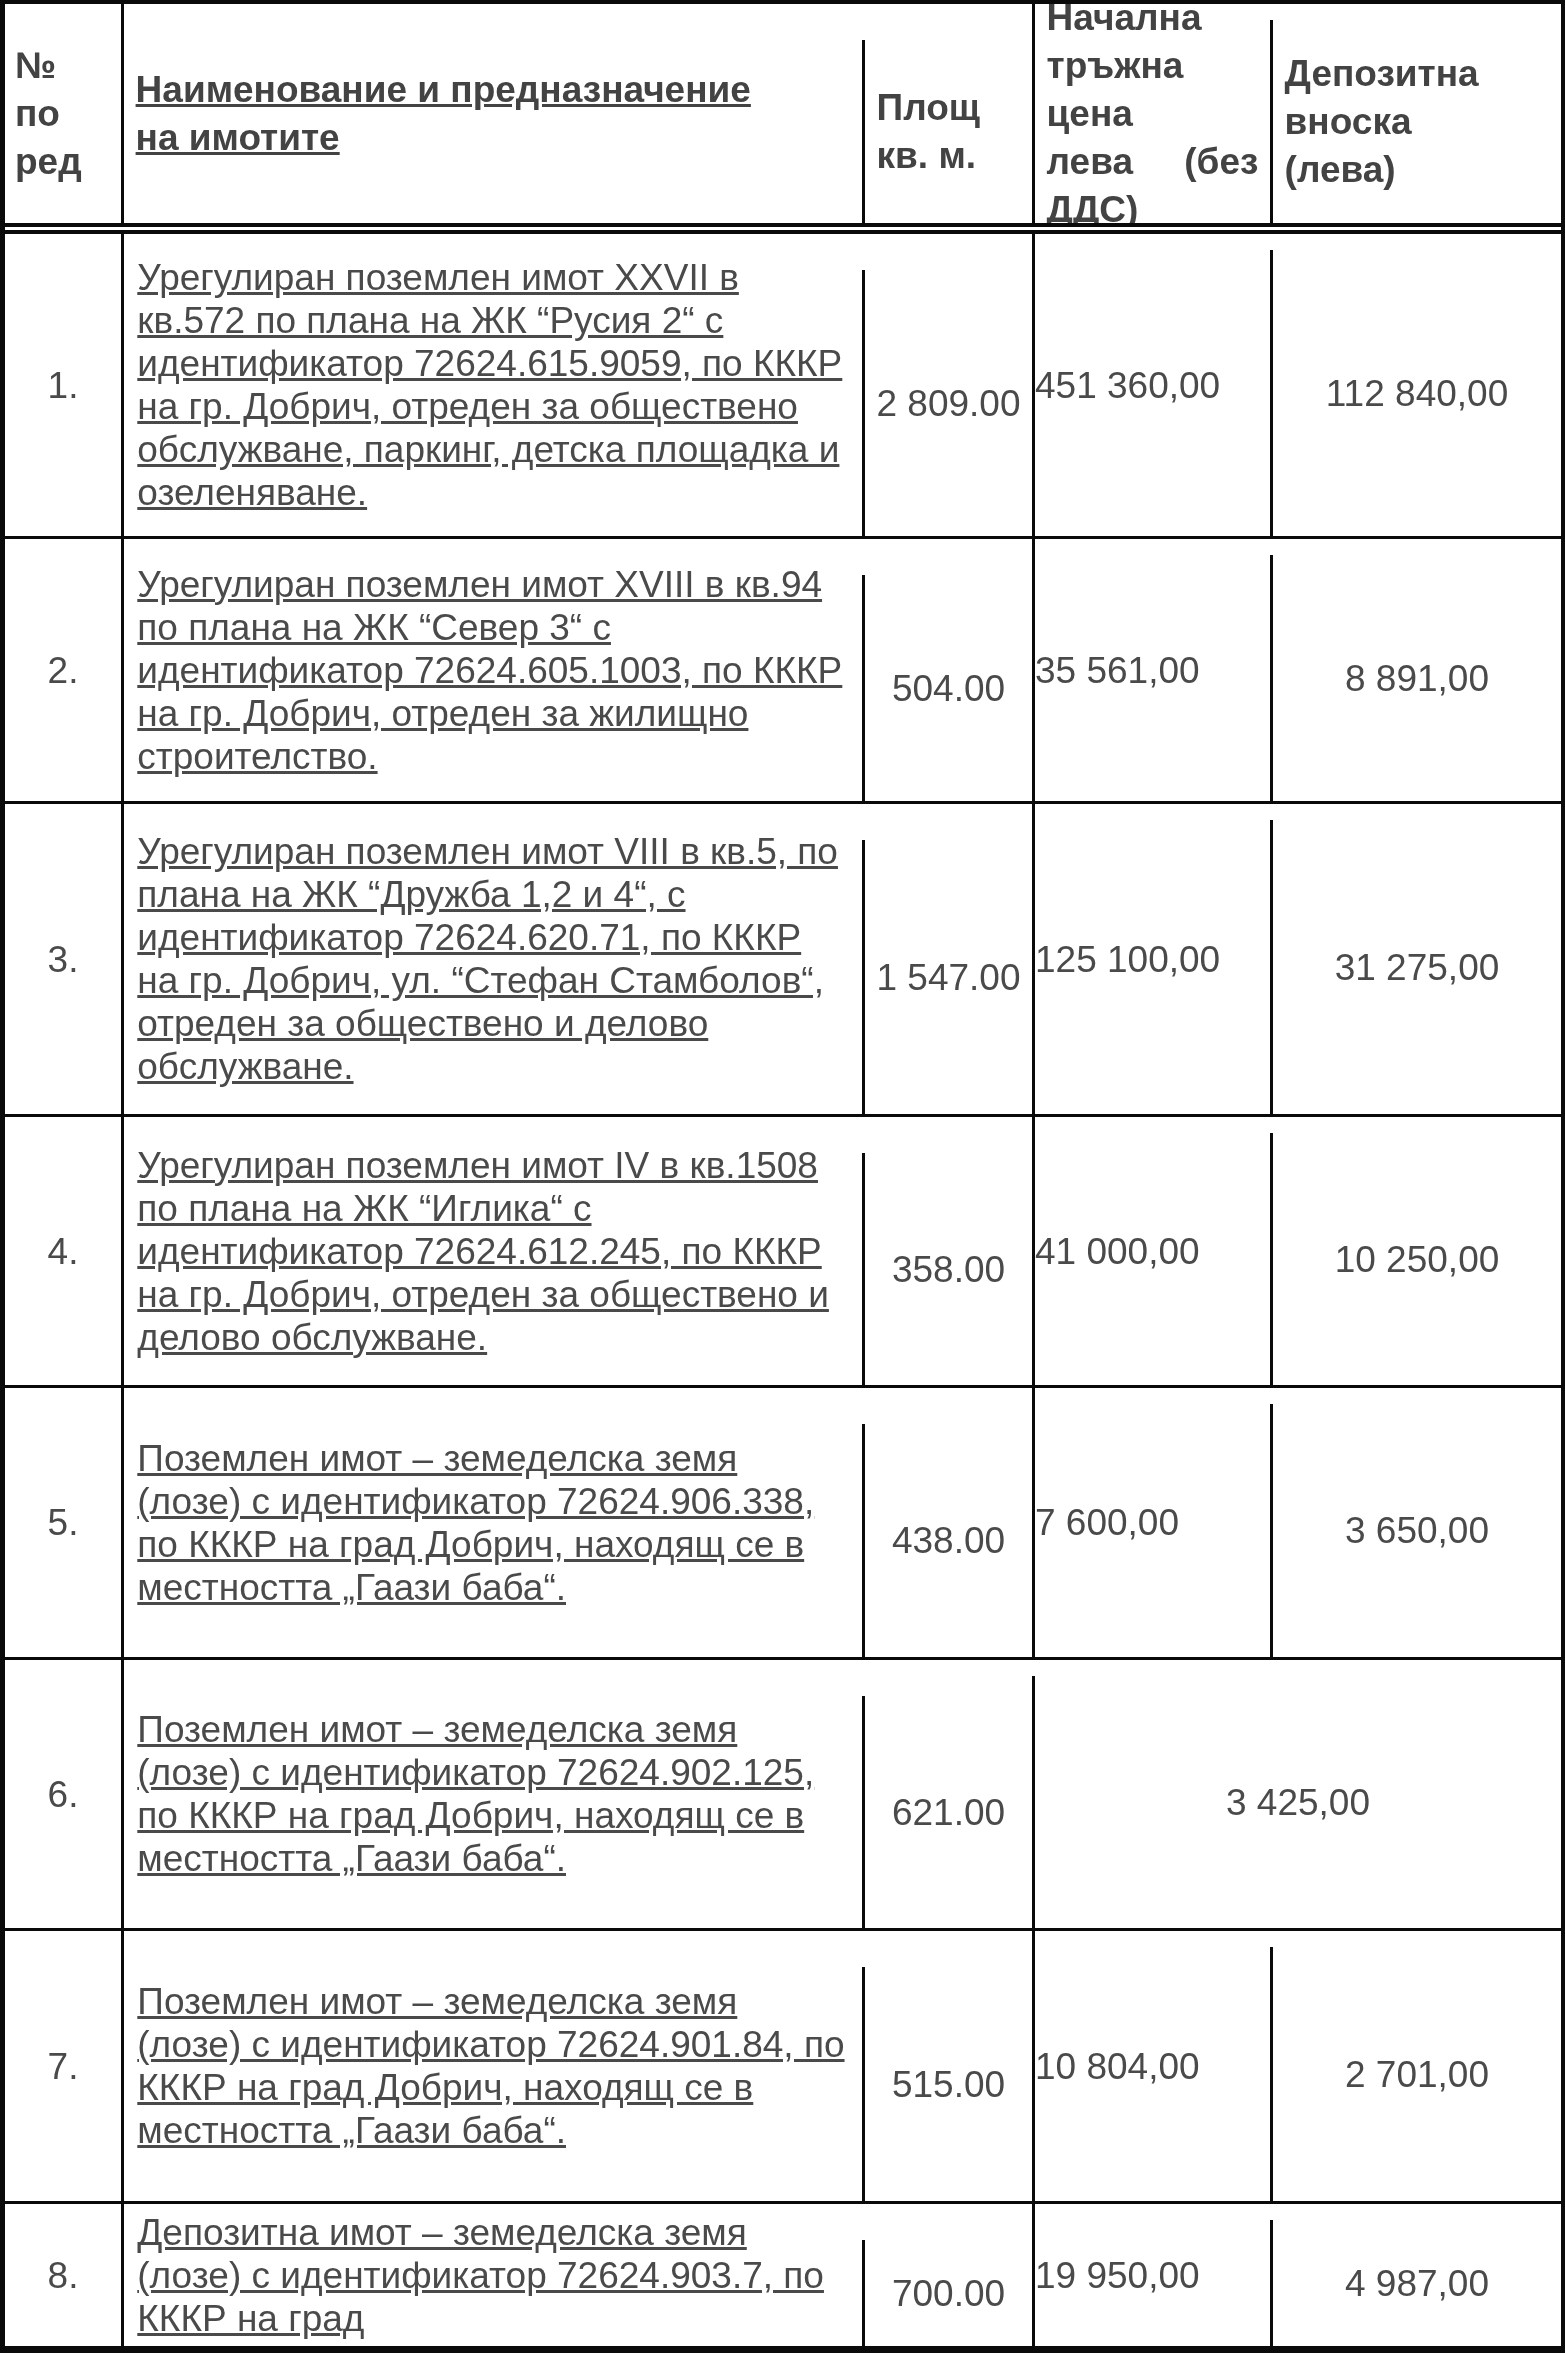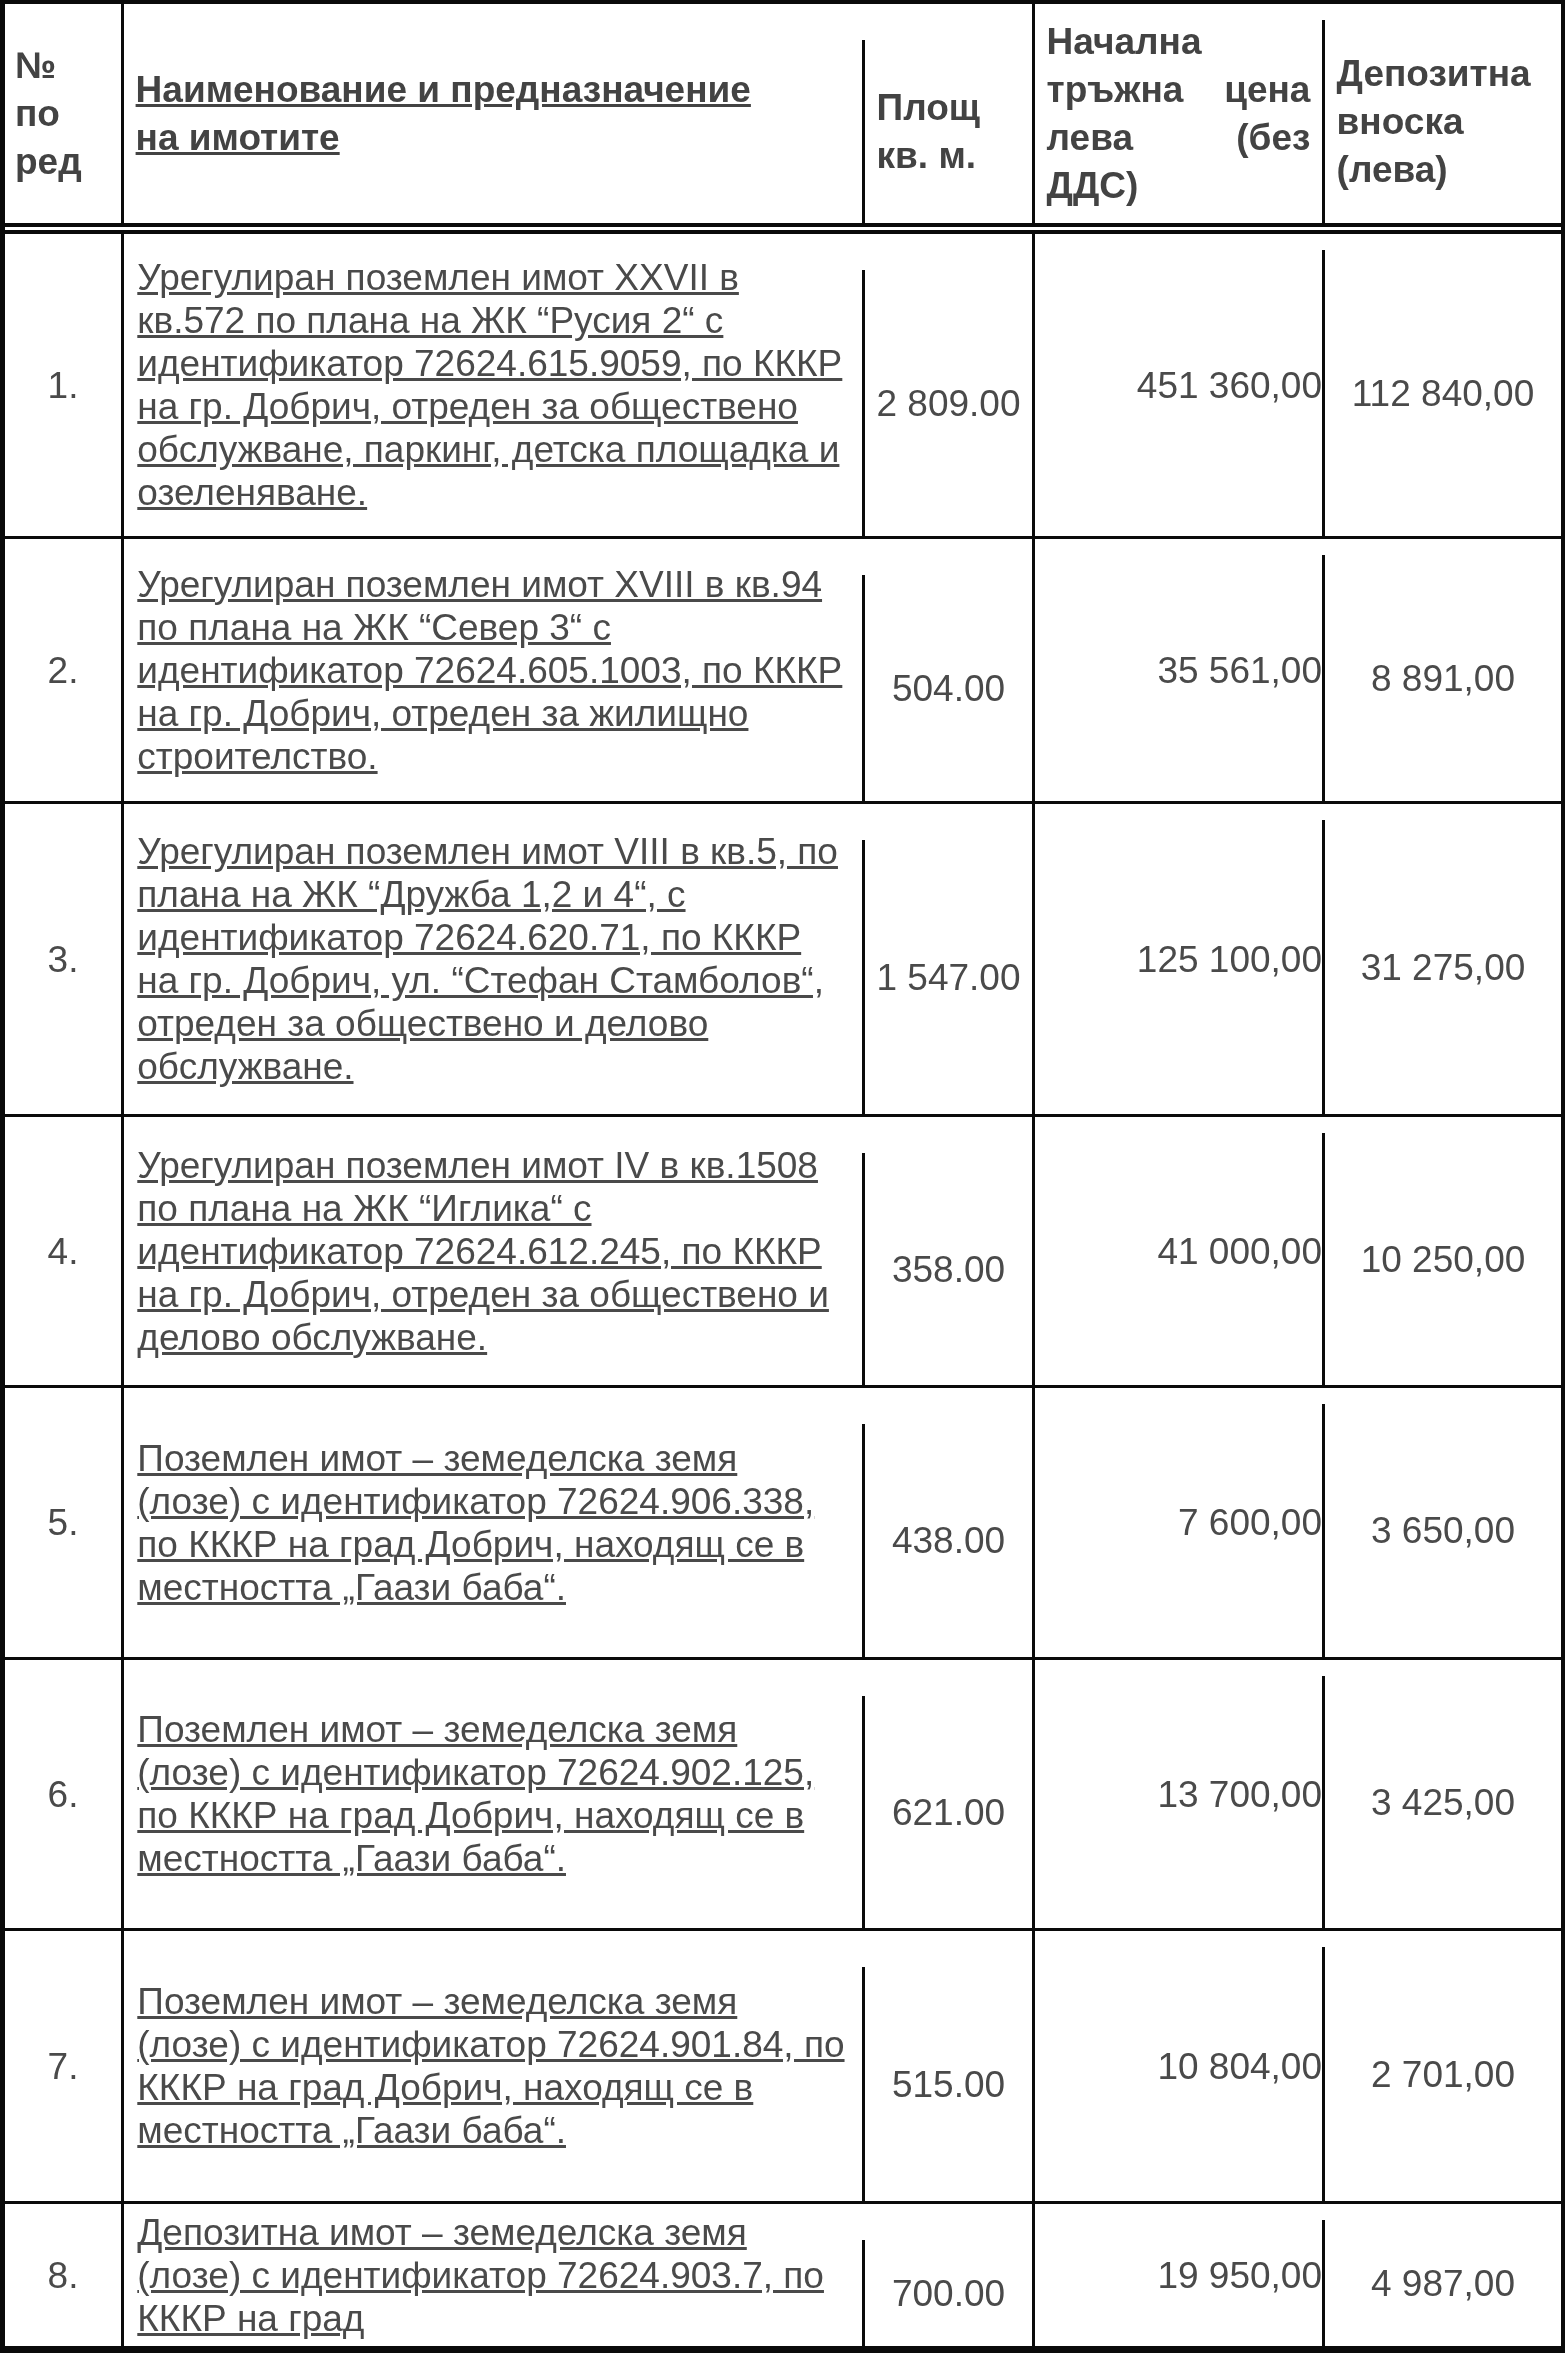--- a/index.html
+++ b/index.html
@@ -55,21 +55,21 @@
     align-items: center;
     overflow: hidden;
     font-size: 37px;
     line-height: 43px;
   }
   .cell + .cell { border-left: 3.3px solid #0a0a0a; }
 
   .c-no     { width: 116px; justify-content: center; text-align: center; }
   .c-name   { width: 741px; justify-content: flex-start; text-decoration: underline; }
   .c-area   { width: 170px; justify-content: center; text-align: center; margin-top: 36px; }
-  .c-price  { width: 290px; justify-content: flex-end; text-align: center; }
+  .c-price  { width: 238px; justify-content: flex-start; text-align: center; }
   .c-dep    { flex: 1 1 auto; justify-content: center; text-align: center; margin-top: 16px; }
 
   .c-name .inner {
     width: 100%;
     padding: 5px 13.3px;
   }
 
   .row.header .cell { line-height: 48px; }
   .row.header .c-no,
   .row.header .c-area,
@@ -169,21 +169,20 @@
     <div class="cell c-price">7 600,00</div>
     <div class="cell c-dep">3 650,00</div>
   </div>
 
   <div class="row r6">
     <div class="cell c-no">6.</div>
     <div class="cell c-name">
       <div class="inner">Поземлен имот – земеделска земя (лозе) с идентификатор 72624.902.125, по КККР на град Добрич, находящ се в местността „Гаази баба“.</div>
     </div>
     <div class="cell c-area">621.00</div>
-    <div class="cell c-price">13 700,00</div>
     <div class="cell c-dep">3 425,00</div>
   </div>
 
   <div class="row r7">
     <div class="cell c-no">7.</div>
     <div class="cell c-name">
       <div class="inner">Поземлен имот – земеделска земя (лозе) с идентификатор 72624.901.84, по КККР на град Добрич, находящ се в местността „Гаази баба“.</div>
     </div>
     <div class="cell c-area">515.00</div>
     <div class="cell c-price">10 804,00</div>

